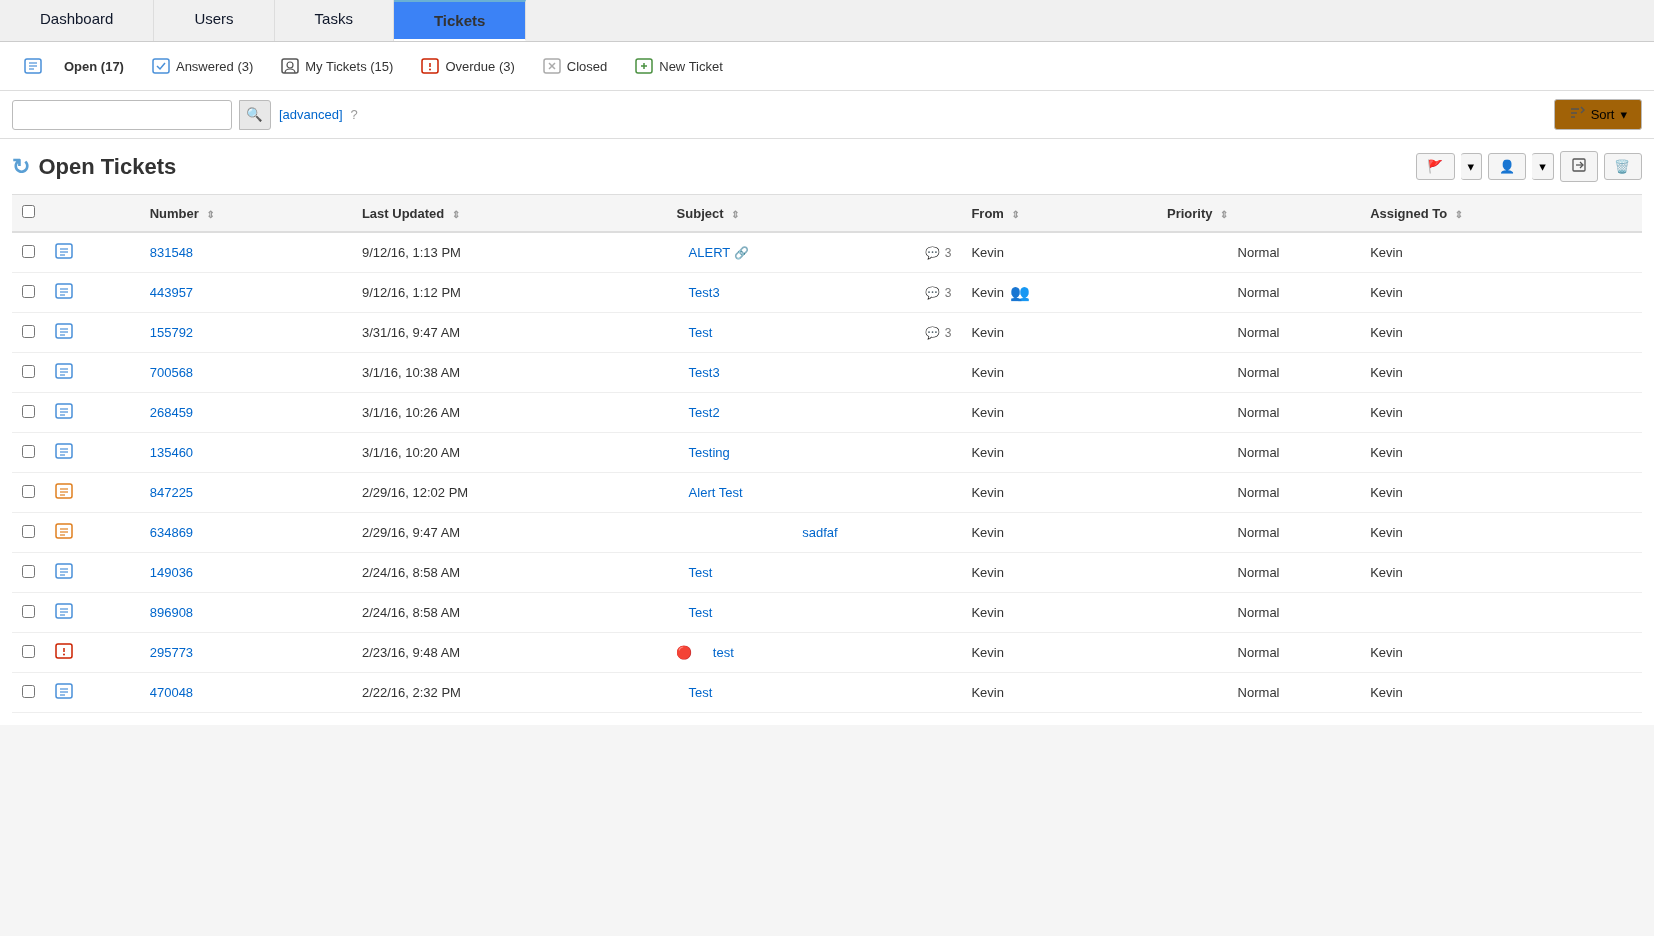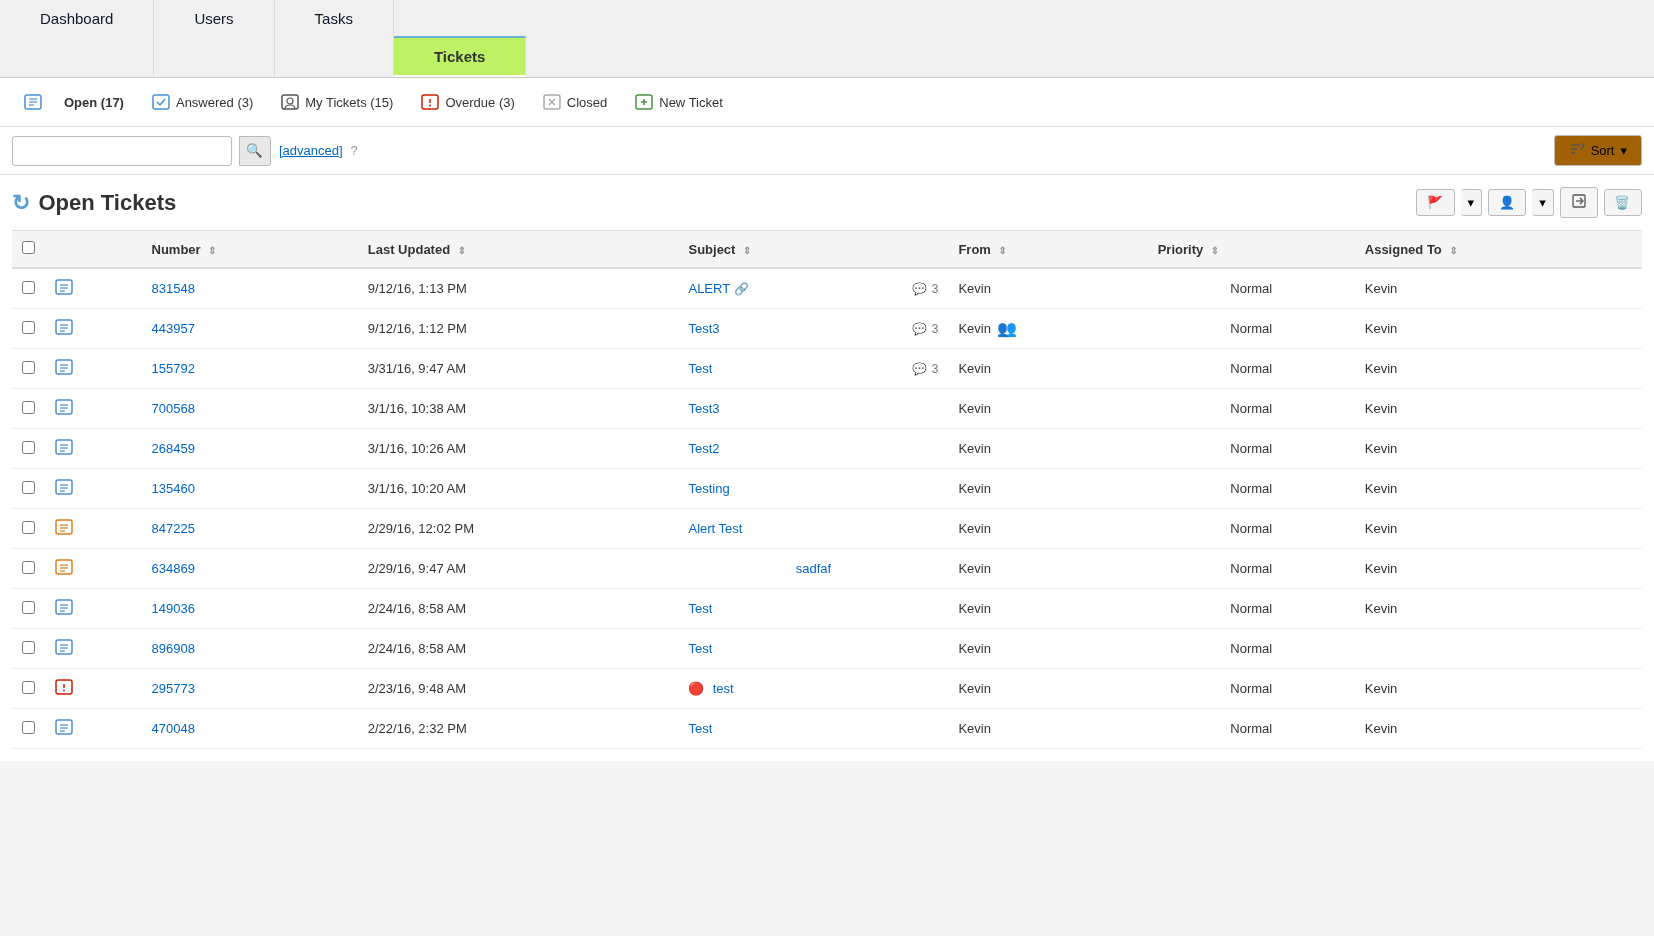--- a/index.html
+++ b/index.html
@@ -1,34 +1,34 @@
 <!DOCTYPE html>
 <html><head>
   <meta charset="utf-8">
   <style>
     * { box-sizing: border-box; margin: 0; padding: 0; }
     body { font-family: Arial, sans-serif; font-size: 14px; background: #f5f5f5; color: #333; }
 
     
     .top-nav { display: flex; background: #f0f0f0; border-bottom: 1px solid #ccc; }
     .top-nav-item { padding: 10px 40px; cursor: pointer; color: #0f172a; font-size: 15px; border-right: 1px solid #ddd; }
-    .top-nav-item.active { background: #bef264; border-bottom: 2px solid #fff; color: #333; font-weight: bold; border-top: 2px solid #6ab0d4; margin-top: 36px; }
+    .top-nav-item.active { background: #3b82f6; border-bottom: 2px solid #fff; color: #333; font-weight: bold; border-top: 2px solid #6ab0d4; }
 
     
     .toolbar { display: flex; align-items: center; background: #fff; padding: 8px 12px; border-bottom: 1px solid #ddd; flex-wrap: wrap; gap: 6px; }
     .toolbar-btn { display: flex; align-items: center; gap: 4px; padding: 5px 10px; cursor: pointer; color: #333; font-size: 13px; border: none; background: none; }
     .toolbar-btn.active { font-weight: bold; color: #333; gap: 20px; }
     .toolbar-icon { width: 22px; height: 22px; display: inline-flex; align-items: center; justify-content: center; }
 
     
     .search-row { display: flex; align-items: center; background: #fff; padding: 8px 12px; border-bottom: 1px solid #ddd; justify-content: space-between; }
     .search-left { display: flex; align-items: center; gap: 8px; }
     .search-input { width: 220px; height: 30px; border: 1px solid #bbb; border-radius: 3px; padding: 0 8px; font-size: 13px; }
     .search-btn { width: 32px; height: 30px; border: 1px solid #bbb; background: #e8e8e8; cursor: pointer; display: flex; align-items: center; justify-content: center; border-radius: 0 3px 3px 0; margin-left: -1px; }
-    .advanced-link { color: #0066cc; font-size: 13px; cursor: pointer; text-decoration: underline; }
+    .advanced-link { color: #0066cc; font-size: 13px; cursor: pointer; }
     .help-icon { color: #999; font-size: 13px; cursor: pointer; }
     .sort-btn { display: flex; align-items: center; gap: 6px; padding: 5px 14px; border: 1px solid #bbb; background: #a16207; cursor: pointer; font-size: 13px; border-radius: 3px; }
 
     
     .content { background: #fff; padding: 12px; }
 
     
     .page-header { display: flex; align-items: center; justify-content: space-between; margin-bottom: 12px; }
     .page-title { font-size: 22px; font-weight: bold; color: #333; display: flex; align-items: center; gap: 8px; }
     .page-title .refresh-icon { color: #5a9fd4; font-size: 22px; }
@@ -36,21 +36,21 @@
     .action-btn { display: flex; align-items: center; gap: 2px; padding: 5px 10px; border: 1px solid #bbb; background: #f5f5f5; cursor: pointer; font-size: 13px; border-radius: 3px; }
     .action-btn-dropdown { padding: 5px 7px; border-left: none; }
 
     
     .ticket-table { width: 100%; border-collapse: collapse; }
     .ticket-table th { background: #f5f5f5; padding: 10px 10px; text-align: left; font-weight: bold; font-size: 13px; border-bottom: 2px solid #ddd; border-top: 1px solid #ddd; white-space: nowrap; }
     .ticket-table th .sort-arrow { color: #999; font-size: 10px; margin-left: 4px; }
     .ticket-table td { padding: 9px 10px; border-bottom: 1px solid #eee; font-size: 13px; vertical-align: middle; }
     .ticket-table .cb-col { width: 30px; }
     .ticket-number { color: #0066cc; cursor: pointer; font-weight: 500; }
-    .ticket-subject { color: #0066cc; cursor: pointer; }
+    .ticket-subject { color: #0066cc; cursor: pointer; margin-left: 12px; }
   </style>
 </head>
 <body>
 
 <div class="top-nav">
   <div class="top-nav-item">Dashboard</div>
   <div class="top-nav-item">Users</div>
   <div class="top-nav-item">Tasks</div>
   <div class="top-nav-item active">Tickets</div>
 </div>

